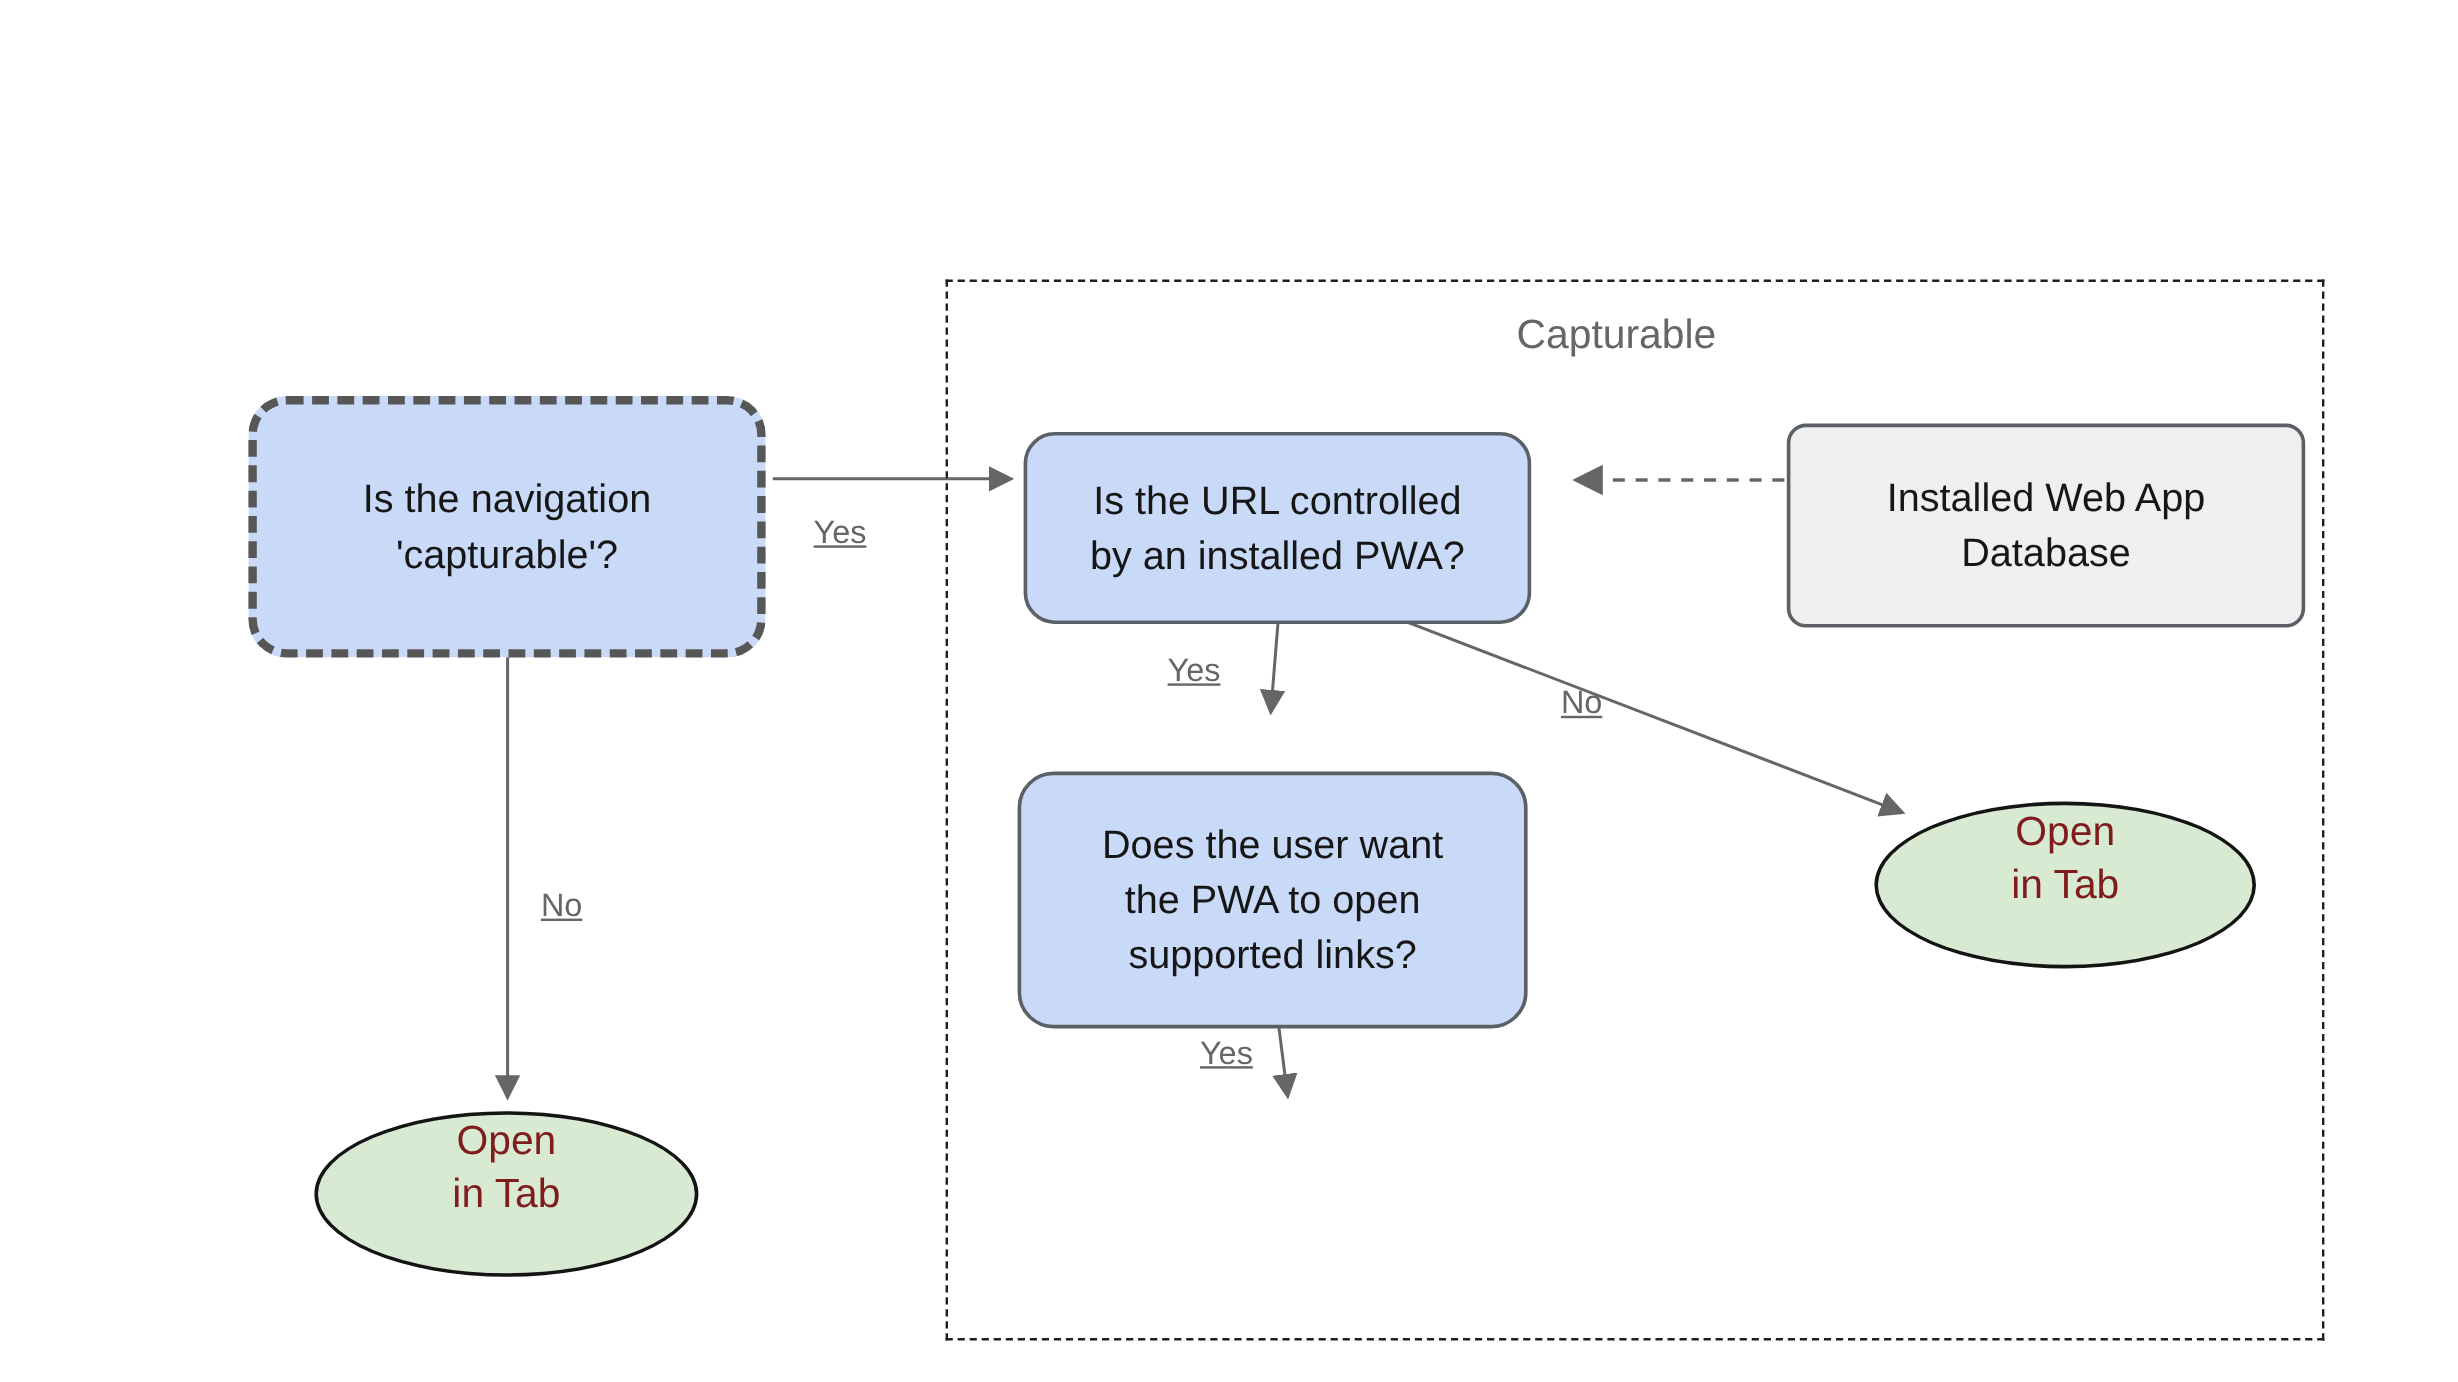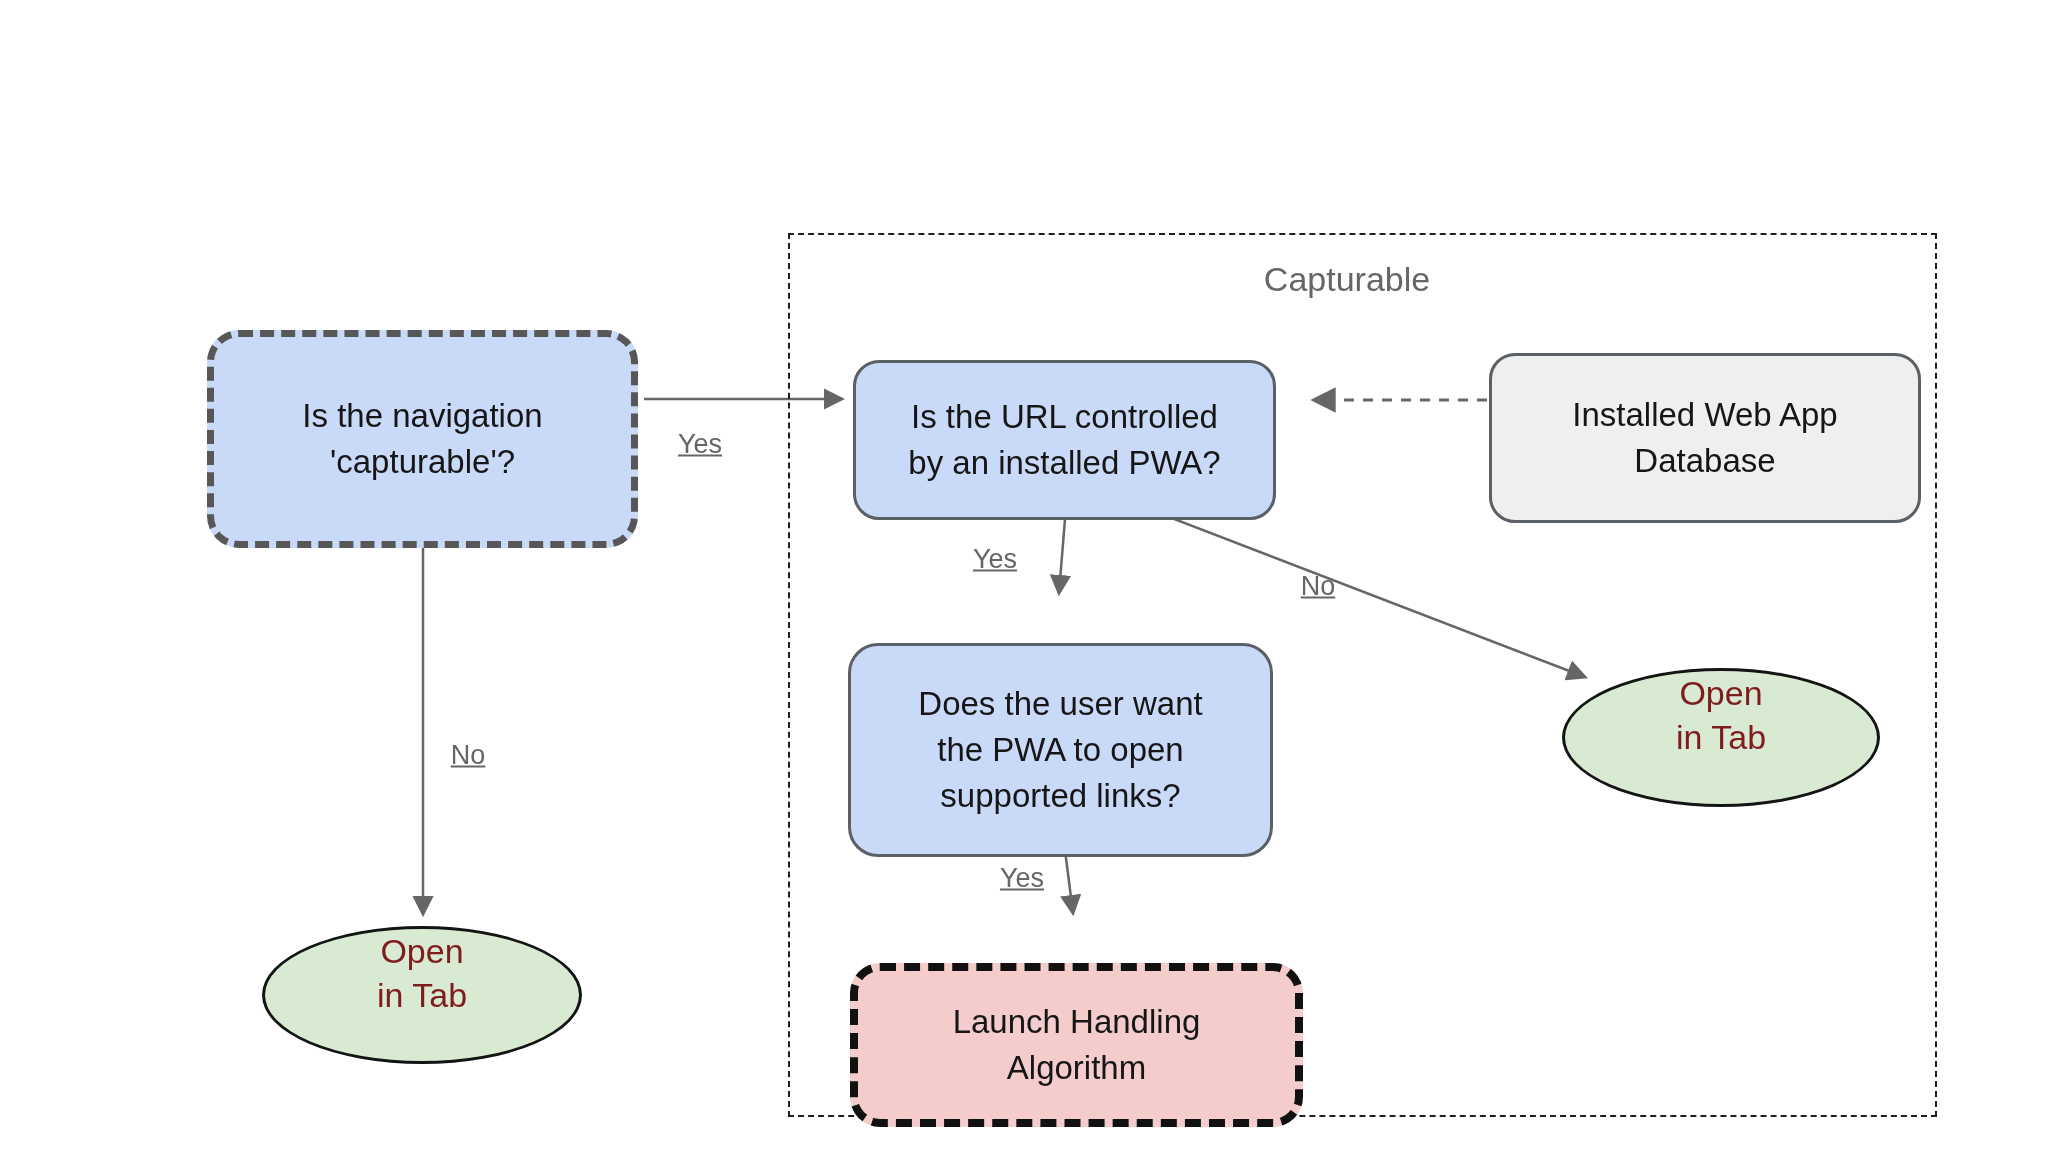--- a/index.html
+++ b/index.html
@@ -46,21 +46,21 @@
   #node-url-controlled{
     left:853px;top:320px;width:423px;height:160px;
     background:var(--blue-fill,#c9daf8);
     border:3px solid var(--gray-border,#5b5f66);
     border-radius:26px;
   }
   #node-installed-db{
     left:1489px;top:313px;width:432px;height:170px;
     background:var(--gray-fill,#efefef);
     border:3px solid var(--gray-border,#5b5f66);
-    border-radius:26px;
+    border-radius:16px;
   }
   #node-user-want{
     left:848px;top:603px;width:425px;height:214px;
     background:var(--blue-fill,#c9daf8);
     border:3px solid var(--gray-border,#5b5f66);
     border-radius:30px;
   }
   #node-launch-handling{
     left:850px;top:923px;width:453px;height:164px;
     background:var(--pink-fill,#f4cccc);
@@ -135,24 +135,20 @@
     <span class="node-text">Installed Web App
 Database</span>
   </div>
 
   <div id="node-user-want" class="abs node">
     <span class="node-text">Does the user want
 the PWA to open
 supported links?</span>
   </div>
 
-  <div id="node-launch-handling" class="abs node">
-    <span class="node-text">Launch Handling
-Algorithm</span>
-  </div>
 
   <div id="node-open-tab-left" class="abs ellipse">
     <span class="node-text">Open
 in Tab</span>
   </div>
 
   <div id="node-open-tab-right" class="abs ellipse">
     <span class="node-text">Open
 in Tab</span>
   </div>

